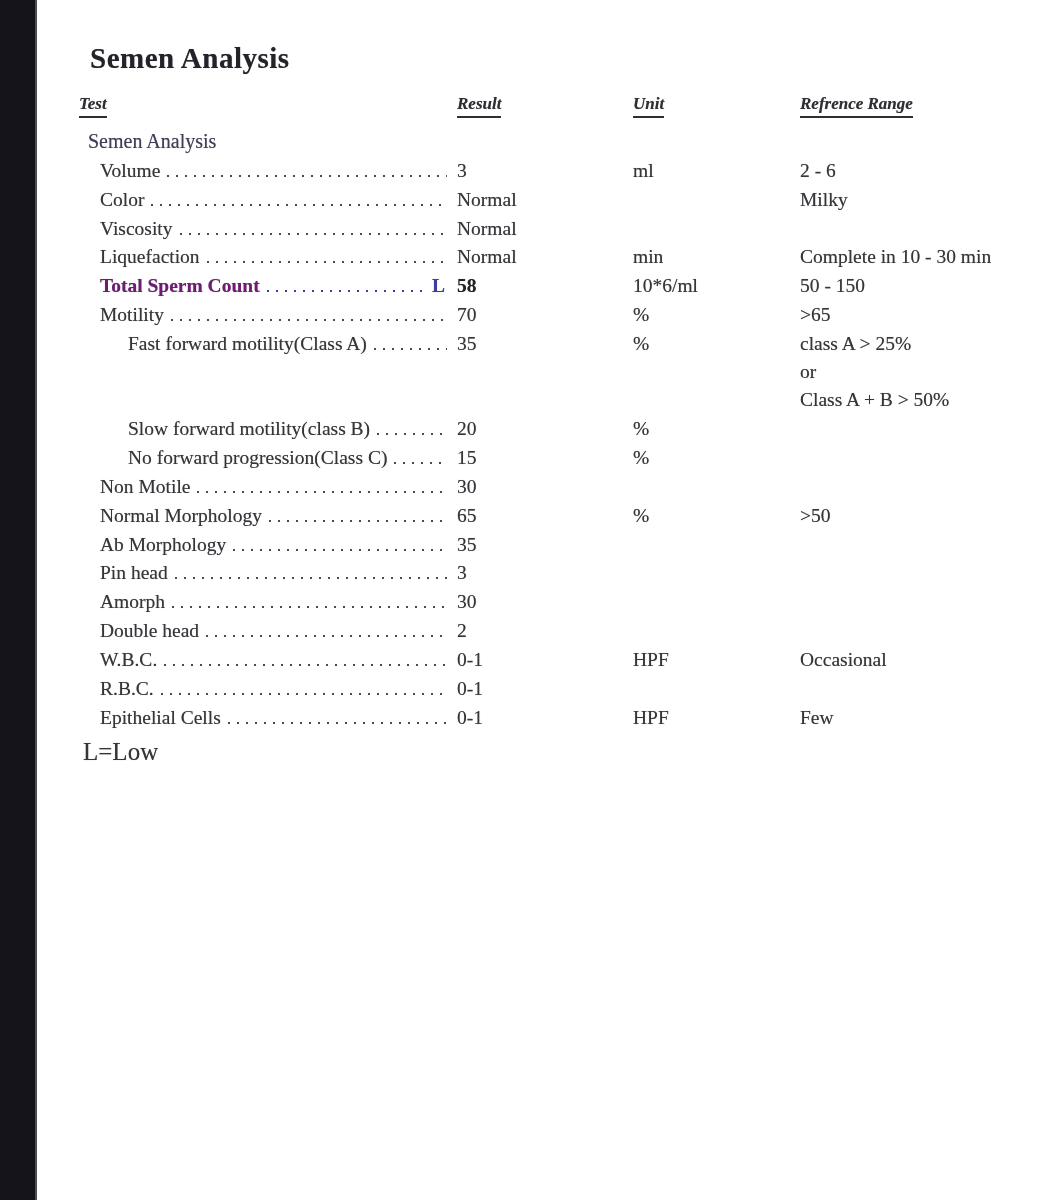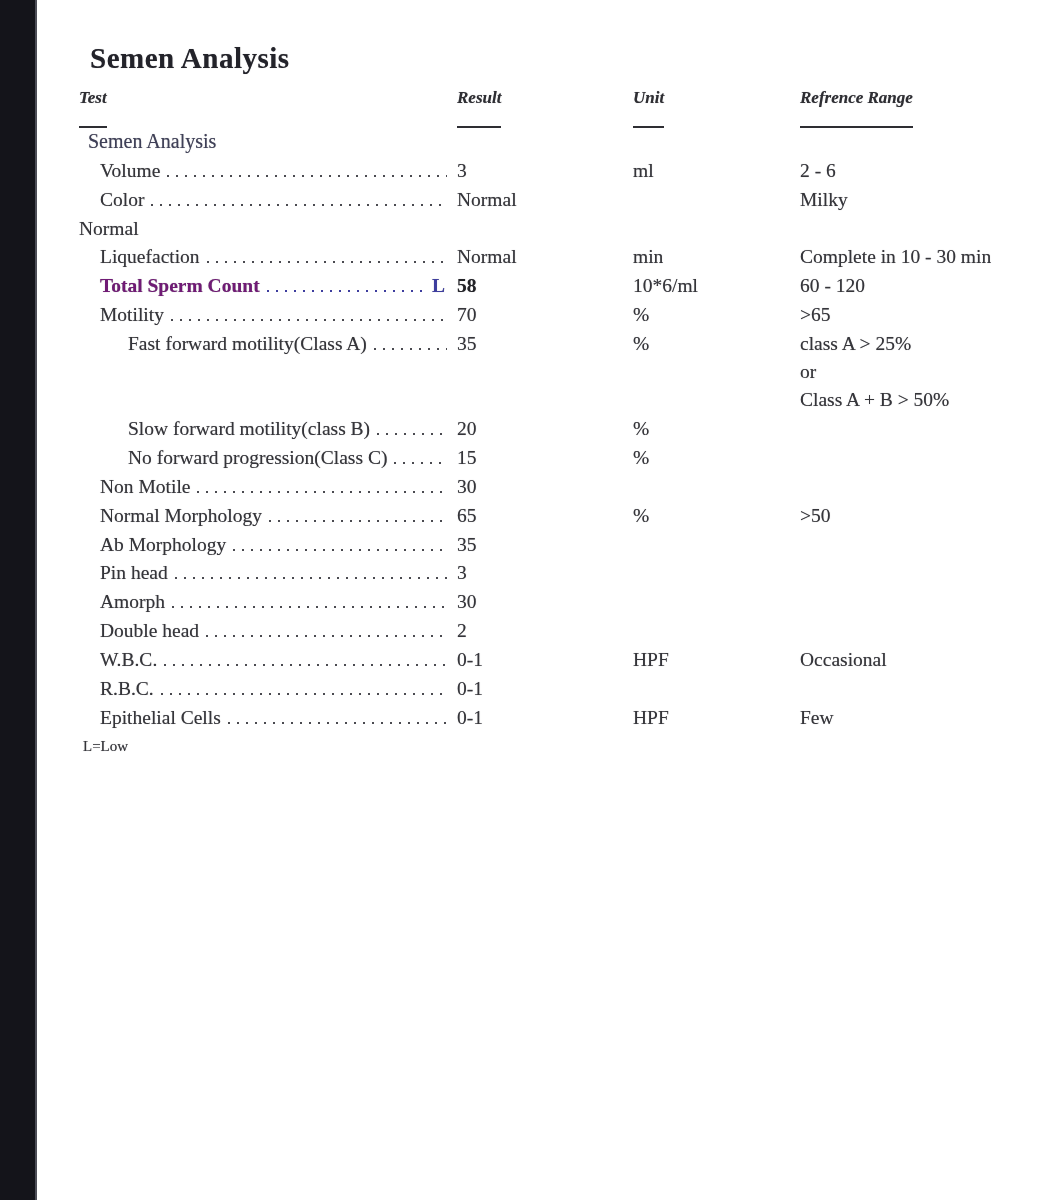--- a/index.html
+++ b/index.html
@@ -32,21 +32,21 @@
   .hdr-row, .row{
     display:grid;
     grid-template-columns:378px 176px 167px auto;
     align-items:end;
   }
   .hdr-row{height:30px;margin-bottom:6px;}
   .hdr{
     font-size:17px;font-weight:700;font-style:italic;
     color:#2e2e33;
   }
-  .hdr span{display:inline-block;border-bottom:2px solid currentColor;padding-bottom:18px;font-style:italic;}
+  .hdr span{display:inline-block;border-bottom:2px solid currentColor;padding-bottom:2px;font-style:italic;}
   .row{height:28.9px;font-size:19.5px;}
   .row.gap{height:28px;}
   .t-cell{display:flex;align-items:baseline;min-width:0;}
   .t-cell.ind0{padding-left:9px;}
   .t-cell.ind1{padding-left:21px;}
   .t-cell.ind2{padding-left:49px;}
   .t-label{white-space:nowrap;}
   .section .t-label{color:#3f4058;font-size:20px;}
   .leader{
     flex:1 1 auto;height:2px;align-self:flex-end;
@@ -55,21 +55,21 @@
   }
   .flag{white-space:nowrap;margin-right:12px;}
   .r-cell,.u-cell,.ref-cell{white-space:nowrap;}
   
   .hl .t-label{color:#701a75;font-weight:700;}
   .hl .leader{background-image:repeating-linear-gradient(to right,#3d3d9e 0 2px,transparent 2px 9px);}
   .hl .flag{color:#3d3d9e;font-weight:700;}
   .hl .r-cell{font-weight:700;color:#222227;}
   .footnote{
     margin:9px 0 0 46px;
-    font-size:15px;
+    font-size:25px;
   }
   .rtl-note{
     margin:16px 4px 0 0;
     text-align:right;direction:rtl;
     font-family:"DejaVu Sans", sans-serif;
     font-size:19px;font-weight:700;color:#222227;
   }
 </style>
 </head>
 <body>
@@ -107,20 +107,24 @@
         <div class="row">
           <div class="t-cell ind1">
             <span class="t-label">Color</span>
             <span class="leader"></span>
           </div>
           <div class="r-cell">Normal</div>
           <div class="u-cell"></div>
           <div class="ref-cell">Milky</div>
         </div>
         <div class="row">
+          <div class="t-cell ind1">
+            <span class="t-label">Viscosity</span>
+            <span class="leader"></span>
+          </div>
           <div class="r-cell">Normal</div>
           <div class="u-cell"></div>
           <div class="ref-cell"></div>
         </div>
         <div class="row">
           <div class="t-cell ind1">
             <span class="t-label">Liquefaction</span>
             <span class="leader"></span>
           </div>
           <div class="r-cell">Normal</div>
@@ -128,21 +132,21 @@
           <div class="ref-cell">Complete in 10 - 30 min</div>
         </div>
         <div class="row hl">
           <div class="t-cell ind1">
             <span class="t-label">Total Sperm Count</span>
             <span class="leader"></span>
             <span class="flag">L</span>
           </div>
           <div class="r-cell">58</div>
           <div class="u-cell">10*6/ml</div>
-          <div class="ref-cell">60 - 120</div>
+          <div class="ref-cell">50 - 150</div>
         </div>
         <div class="row">
           <div class="t-cell ind1">
             <span class="t-label">Motility</span>
             <span class="leader"></span>
           </div>
           <div class="r-cell">70</div>
           <div class="u-cell">%</div>
           <div class="ref-cell">&gt;65</div>
         </div>

